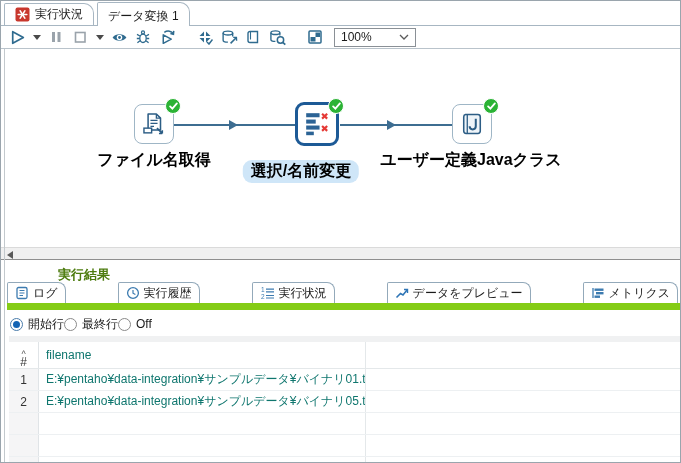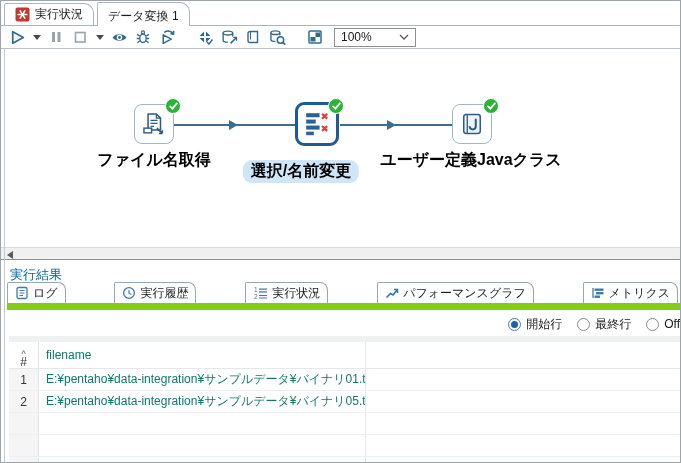--- a/index.html
+++ b/index.html
@@ -39,25 +39,25 @@
              border-bottom:5px solid transparent;border-left:9px solid #3d6d91;}
 
   
   .hscroll{position:absolute;top:246px;left:0;right:0;height:13px;background:#f0f0f0;
            border-top:1px solid #dadada;border-bottom:1px solid #8f8f8f;}
   .hs-arrow{position:absolute;left:6px;top:3px;width:0;height:0;border-top:4px solid transparent;
             border-bottom:4px solid transparent;border-right:6px solid #5a5a5a;}
 
   
   .results{position:absolute;top:260px;left:0;right:0;bottom:0;background:#fff;}
-  .res-title{padding:5px 0 3px 9px;font-weight:normal;font-size:13px;color:#0369a1;}
+  .res-title{padding:5px 0 3px 9px;font-weight:bold;font-size:13px;color:#4d7c0f;margin-left:48px;}
   .rtabs{display:flex;align-items:flex-end;margin-left:6px;height:23px;border-bottom:7px solid #84cc16;justify-content:space-between;}
   .rtab{display:flex;align-items:center;gap:4px;height:21px;padding:0 7px;border:1px solid #93a9ba;
         border-bottom:none;border-radius:2px 8px 0 0;margin-right:2px;background:#fff;white-space:nowrap;}
-  .radio-row{display:flex;align-items:center;gap:15px;padding:6px 0 0 9px;height:22px;justify-content:flex-end;}
+  .radio-row{display:flex;align-items:center;padding:6px 0 0 9px;height:22px;}
   .radio{display:flex;align-items:center;gap:5px;}
   .rdot{width:13px;height:13px;border-radius:50%;border:1px solid #8a8a8a;background:#fff;position:relative;flex:none;}
   .rdot.sel{border-color:#4a7cab;}
   .rdot.sel::after{content:"";position:absolute;inset:2px;border-radius:50%;background:#1464b4;}
 
   
   .table-strip{position:absolute;left:8px;right:0;top:75px;height:6px;background:#f0f1f2;}
   .ptable{position:absolute;left:8px;right:0;top:81px;bottom:0;overflow:hidden;background:#fff;}
   .trow{display:flex;height:22px;border-bottom:1px solid #edf0f2;}
   .trow.head{height:27px;border-bottom:1px solid #e4e8ea;}
@@ -282,21 +282,21 @@
           <text x="1" y="13" font-size="6.5" fill="#3c7bb0" font-family="sans-serif">2</text>
           <path d="M6 3.2 H14 M6 5.8 H14 M6 9.5 H14 M6 12 H14" stroke="#3c7bb0" stroke-width="1.2"></path>
         </svg>
         <span>実行状況</span>
       </div>
       <div class="rtab">
         <svg width="14" height="14" viewBox="0 0 14 14">
           <path d="M1.5 11.5 L5.5 7.5 L8 9 L12 4" fill="none" stroke="#2e75b6" stroke-width="1.6"></path>
           <path d="M12.5 7 L12.5 3.5 L9 3.5" fill="none" stroke="#2e75b6" stroke-width="1.4"></path>
         </svg>
-        <span>パフォーマンスグラフ</span>
+        <span>データをプレビュー</span>
       </div>
       <div class="rtab">
         <svg width="14" height="14" viewBox="0 0 14 14">
           <path d="M2 2 V12" stroke="#3c7bb0" stroke-width="1.3"></path>
           <rect x="3.5" y="2.5" width="9" height="2.4" fill="#3c7bb0"></rect>
           <rect x="5" y="6" width="7.5" height="2.4" fill="#3c7bb0"></rect>
           <rect x="3.5" y="9.5" width="5.5" height="2.4" fill="#3c7bb0"></rect>
         </svg>
         <span>メトリクス</span>
       </div>

